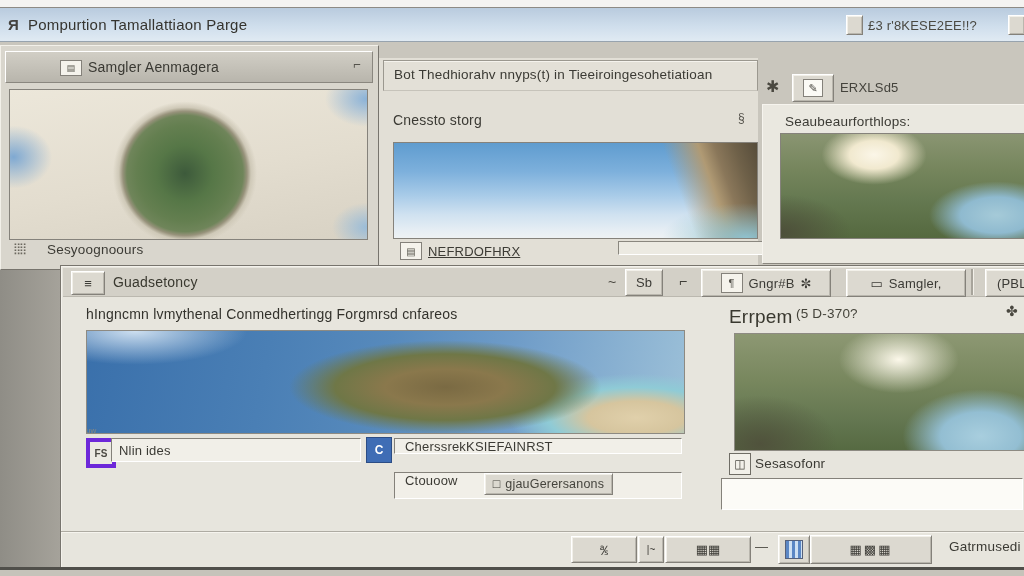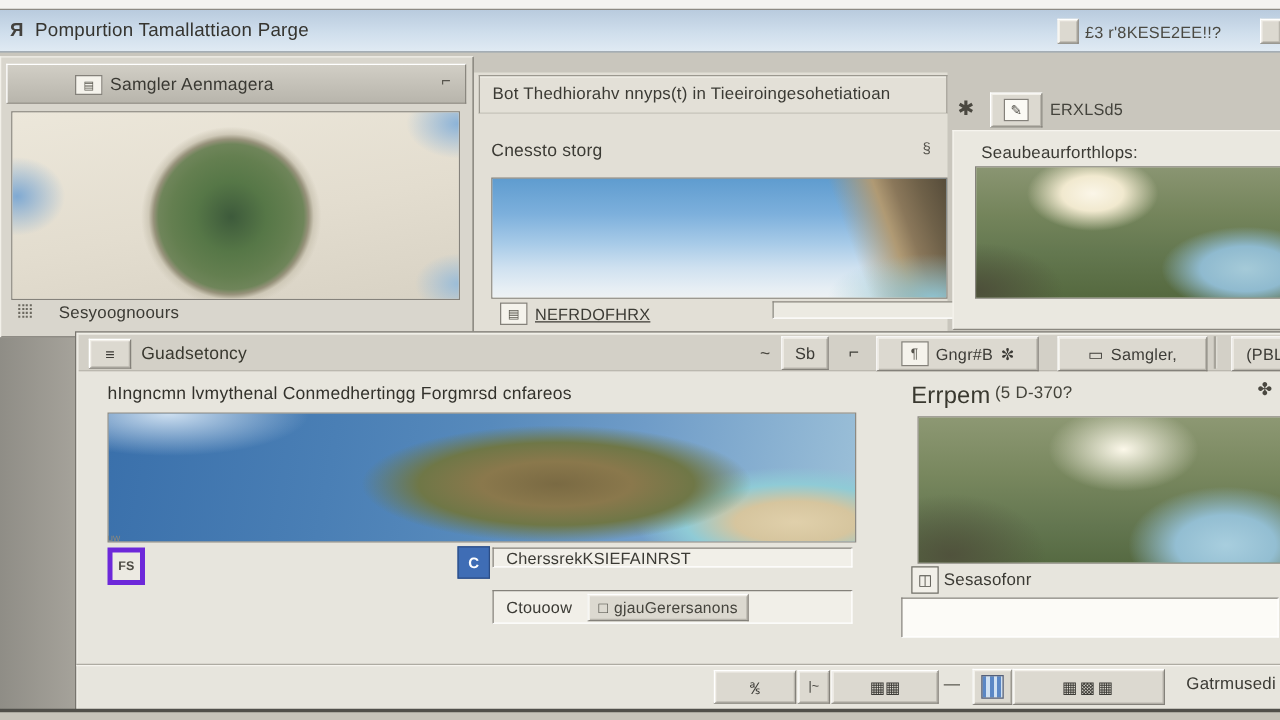--- a/index.html
+++ b/index.html
@@ -114,21 +114,21 @@
     radial-gradient(ellipse 110px 70px at 8% 95%, #50523c 0%, rgba(80,82,60,0) 70%),
     linear-gradient(180deg,#8d9873 0%,#78875e 40%,#637650 75%,#566a42 100%);}
   #mw-tiny{left:25px;top:160px;font-size:8px;color:#8a877d;}
   #mw-row1-icon{left:25px;top:172px;width:22px;height:22px;border:4px solid #6d28d9;background:#eceae2;
     display:flex;align-items:center;justify-content:center;font-size:10px;font-weight:bold;color:#4c4a43;}
   #mw-field1{left:50px;top:172px;width:250px;height:24px;display:flex;align-items:center;padding-left:7px;font-size:13px;color:#3b3a34;box-sizing:border-box;}
   #mw-blueicon{left:305px;top:171px;width:24px;height:24px;background:#3f6db5;border:1px solid #2c4d85;
     display:flex;align-items:center;justify-content:center;color:#fff;font-size:12px;font-weight:bold;}
   #mw-field2{left:333px;top:172px;width:288px;height:16px;display:flex;align-items:center;padding-left:10px;font-size:13px;color:#3b3a34;box-sizing:border-box;}
   #mw-row2-icon{left:304px;top:207px;font-size:16px;color:#5f5d55;margin-left:48px;}
-  #mw-field3{left:333px;top:206px;width:288px;height:27px;display:flex;align-items:center;gap:12px;padding-left:10px;font-size:13px;color:#3b3a34;box-sizing:border-box;}
+  #mw-field3{left:333px;top:206px;width:288px;height:27px;display:flex;gap:26px;padding-left:10px;font-size:13px;color:#3b3a34;box-sizing:border-box;}
   #mw-field3-btn{position:relative;height:20px;padding:0 8px;display:flex;align-items:center;gap:5px;font-size:12.5px;color:#45443d;}
   #mw-right-icon{left:668px;top:187px;width:20px;height:20px;border:1px solid #6f6d65;background:#f2f0e9;
     display:flex;align-items:center;justify-content:center;font-size:12px;color:#4c4a43;}
   #mw-right-label2{left:694px;top:190px;font-size:13.5px;color:#3b3a34;}
   #mw-input{left:660px;top:212px;width:300px;height:30px;background:#fcfbf7;
     border:1px solid;border-color:#84817a #ffffff #ffffff #84817a;}
   #mw-statusline{left:0;top:265px;width:990px;height:1px;background:#aeaba2;box-shadow:0 1px 0 #f6f4ee;}
   #mw-sb1{left:510px;top:270px;width:64px;height:25px;}
   #mw-sb2{left:577px;top:270px;width:24px;height:25px;font-size:10px;}
   #mw-sb3{left:604px;top:270px;width:84px;height:25px;}
@@ -235,20 +235,21 @@
       <div id="img-island"></div>
     </div>
     <div class="abs" id="mw-img-right">
       <div id="img-river2"></div>
     </div>
 
     <span class="abs" id="mw-tiny">uw</span>
     <div class="abs" id="mw-row1-icon">
       <span>FS</span>
     </div>
+    <div class="abs sunken garble" id="mw-field1">Nlin ides</div>
     <div class="abs" id="mw-blueicon">
       <span>C</span>
     </div>
     <div class="abs sunken garble" id="mw-field2">CherssrekKSIEFAINRST</div>
     <span class="abs" id="mw-row2-icon">58</span>
     <div class="abs sunken" id="mw-field3">
       <span class="garble">Ctouoow</span>
       <span class="raised" id="mw-field3-btn">
         <span>□</span>
         <span class="garble">gjauGerersanons</span>

